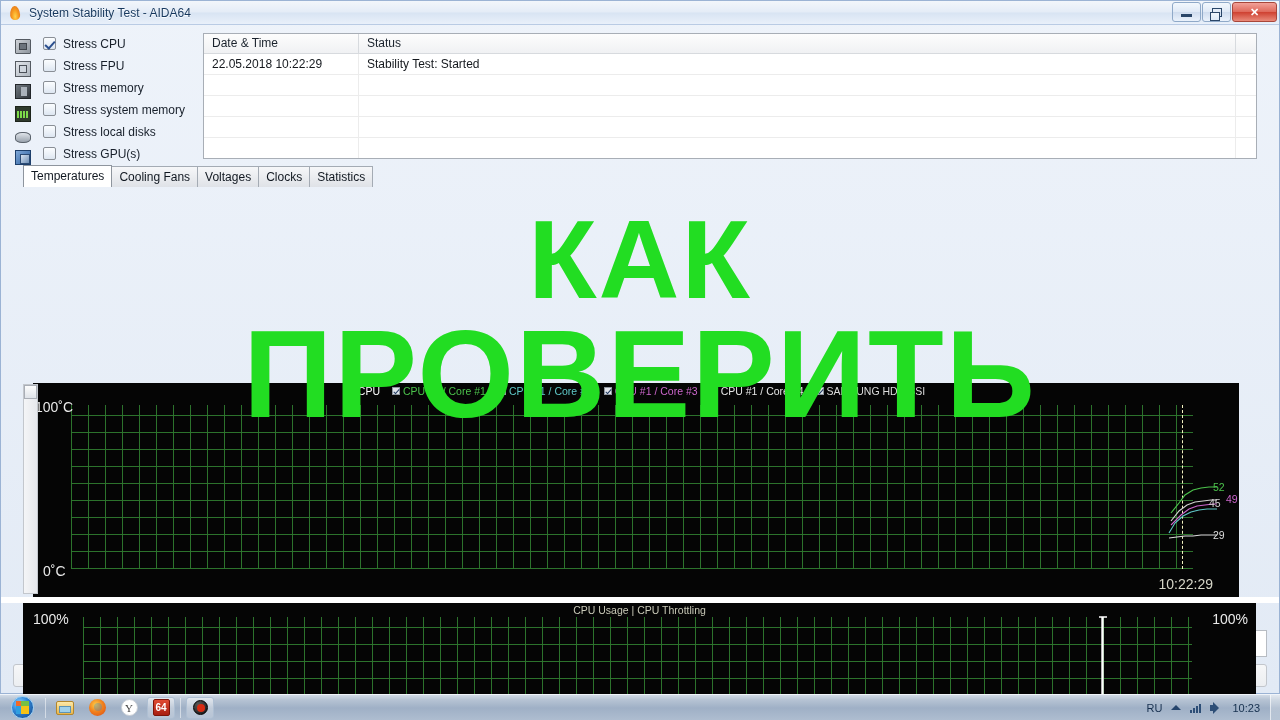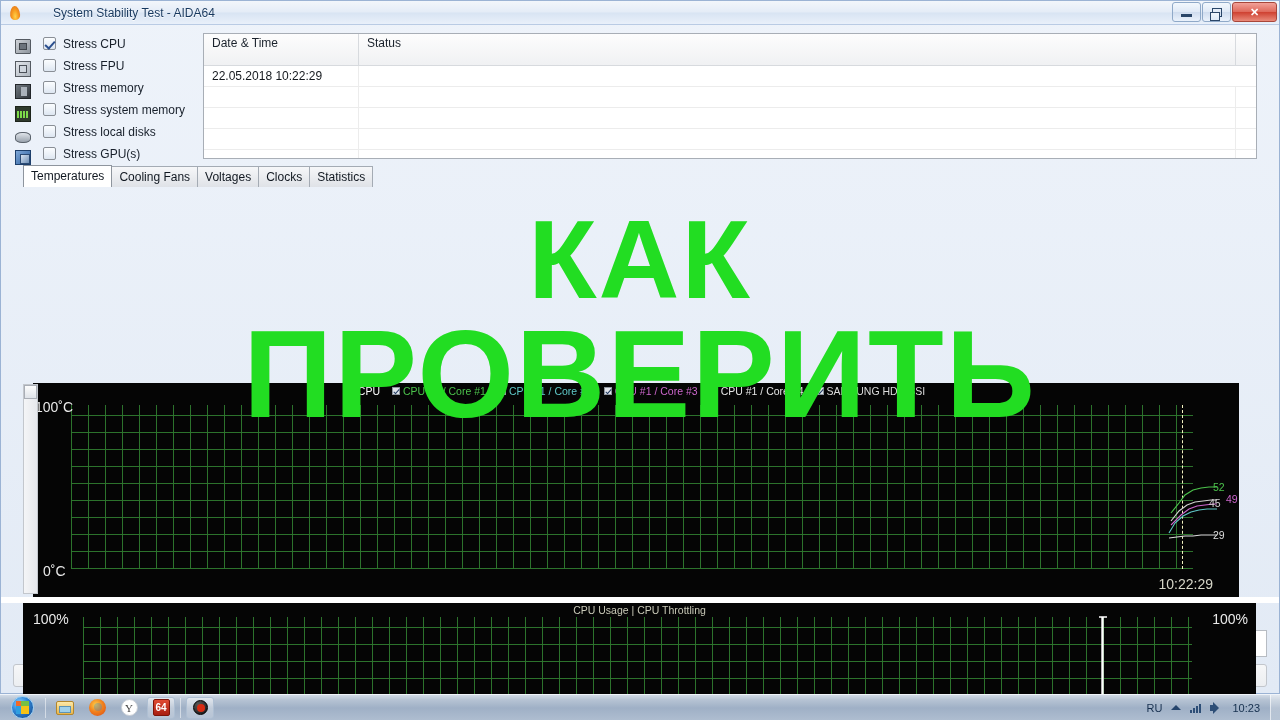--- a/index.html
+++ b/index.html
@@ -21,21 +21,20 @@
 
   
   .titlebar {
     height: 24px;
     background: linear-gradient(180deg,#f2f6fb 0%,#e4ecf7 48%,#d8e4f3 52%,#e9f0fa 100%);
     border-bottom: 1px solid #b9cbe4;
     display: flex; align-items: center;
     padding-left: 6px;
     position: relative;
     flex: none;
-    gap: 24px;
   }
   .app-icon {
     width: 16px; height: 16px; margin-right: 6px;
     position: relative; flex: none;
   }
   .app-icon .flame {
     position: absolute; left: 3px; top: 1px;
     width: 10px; height: 14px;
     background: radial-gradient(ellipse at 50% 75%, #ffd24a 0%, #f79a1e 45%, #d8641a 100%);
     border-radius: 50% 50% 45% 45% / 65% 65% 35% 35%;
@@ -102,21 +101,21 @@
     transform: rotate(42deg);
   }
   .check-label { font-size: 12px; color: #18202b; white-space: nowrap; }
 
   
   .log-wrap {
     flex: 1; margin-left: 6px; margin-right: 12px;
     border: 1px solid #a8aeb6; background: #ffffff;
     height: 126px; overflow: hidden;
   }
-  .log-head { display: flex; height: 32px; background: linear-gradient(180deg,#fdfdfd,#f0f1f3); border-bottom: 1px solid #d7dade; }
+  .log-head { display: flex; height: 20px; background: linear-gradient(180deg,#fdfdfd,#f0f1f3); border-bottom: 1px solid #d7dade; }
   .log-head div { font-size: 12px; color: #1a222c; padding: 2px 0 0 8px; border-right: 1px solid #d7dade; }
   .c-date { width: 155px; } .c-status { flex: 1; } .c-end { width: 20px; border-right: none !important; }
   .log-row { display: flex; height: 21px; border-bottom: 1px solid #ececec; }
   .log-row div { font-size: 12px; color: #14181d; padding: 3px 0 0 8px; border-right: 1px solid #ececec; }
   .log-row.empty div { color: transparent; }
 
   
   .tabstrip { display: flex; padding-left: 22px; align-items: flex-end; height: 22px; flex: none; }
   .tab {
     font-size: 12px; color: #111821;
@@ -324,20 +323,21 @@
     </div>
 
     <div class="log-wrap">
       <div class="log-head">
         <div class="c-date">Date &amp; Time</div>
         <div class="c-status">Status</div>
         <div class="c-end"></div>
       </div>
       <div class="log-row">
         <div class="c-date">22.05.2018 10:22:29</div>
+        <div class="c-status">Stability Test: Started</div>
         <div class="c-end"></div>
       </div>
       <div class="log-row empty">
           <div class="c-date">.</div>
           <div class="c-status">.</div>
           <div class="c-end"></div>
         </div>
       <div class="log-row empty">
           <div class="c-date">.</div>
           <div class="c-status">.</div>

